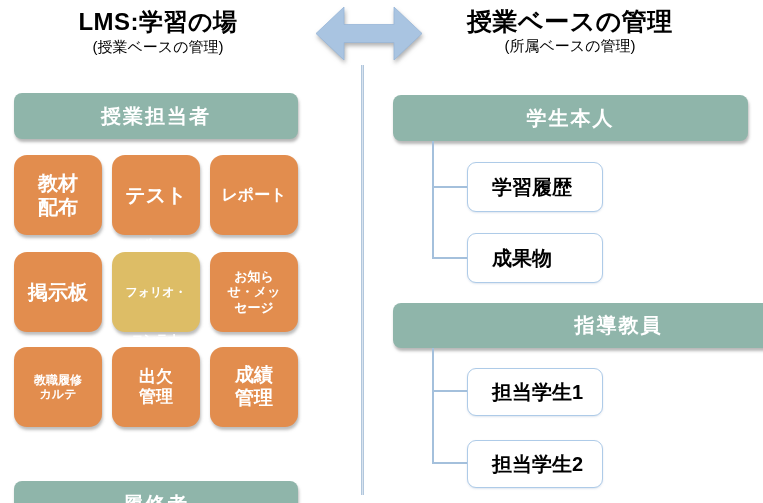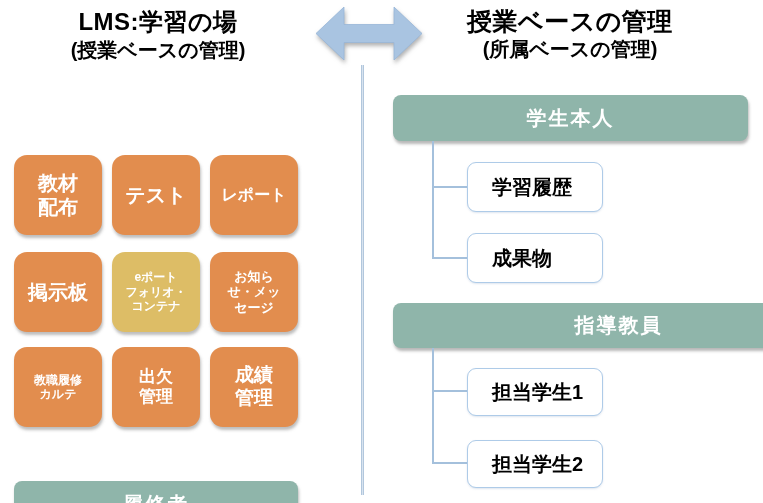--- a/index.html
+++ b/index.html
@@ -5,38 +5,38 @@
   html,body { margin:0; padding:0; background:#ffffff; }
   .canvas {
     position:relative; width:763px; height:503px; background:#ffffff;
     font-family:"Liberation Sans","DejaVu Sans",sans-serif; overflow:hidden;
   }
   .abs { position:absolute; }
 
   
   .title-block { text-align:center; color:#000; }
   .title-main { font-weight:bold; font-size:24px; line-height:1.2; letter-spacing:0.5px; }
-  .title-sub  { font-weight:bold; font-size:20px; line-height:1.2; margin-top:1px; }
+  .title-sub  { font-weight:normal; font-size:15px; line-height:1.2; margin-top:1px; }
 
   
   .bar {
     background:#8FB5AA; color:#ffffff; font-weight:bold; font-size:20px;
     display:flex; align-items:center; justify-content:center;
     border-radius:8px; box-shadow:1px 3px 3px rgba(125,125,125,0.55);
     letter-spacing:2px;
   }
 
   
   .obox {
     background:#E28D4E; color:#ffffff; font-weight:bold;
     display:flex; flex-direction:column; align-items:center; justify-content:center;
     border-radius:13px; box-shadow:1px 3px 3px rgba(125,125,125,0.5);
     text-align:center; line-height:1.2;
   }
-  .obox.gold { background:#DDBD66; }
+  .obox.gold { background:#DDBD66;gap:33px; }
   .obox span { display:block; }
 
   
   .wbox {
     background:#ffffff; border:1.5px solid #AECBE8; border-radius:9px;
     display:flex; align-items:center; box-sizing:border-box;
     font-weight:bold; font-size:20px; color:#000; padding-left:24px;
     box-shadow:0 1px 2px rgba(160,180,205,0.35);
   }
 
@@ -51,20 +51,21 @@
 </head>
 <body>
 
 <div class="canvas">
 
   <div class="abs title-block" style="left:8px; top:8px; width:300px;">
     <div class="title-main">LMS:学習の場</div>
     <div class="title-sub">(授業ベースの管理)</div>
   </div>
 
+  <div class="abs bar" style="left:14px; top:93px; width:284px; height:46px;">授業担当者</div>
 
   <div class="abs obox" style="left:14px; top:155px; width:88px; height:80px; font-size:20px;">
     <span>教材</span>
     <span>配布</span>
   </div>
   <div class="abs obox" style="left:112px; top:155px; width:88px; height:80px; font-size:20px;">
     <span>テスト</span>
   </div>
   <div class="abs obox" style="left:210px; top:155px; width:88px; height:80px; font-size:16px;">
     <span>レポート</span>

